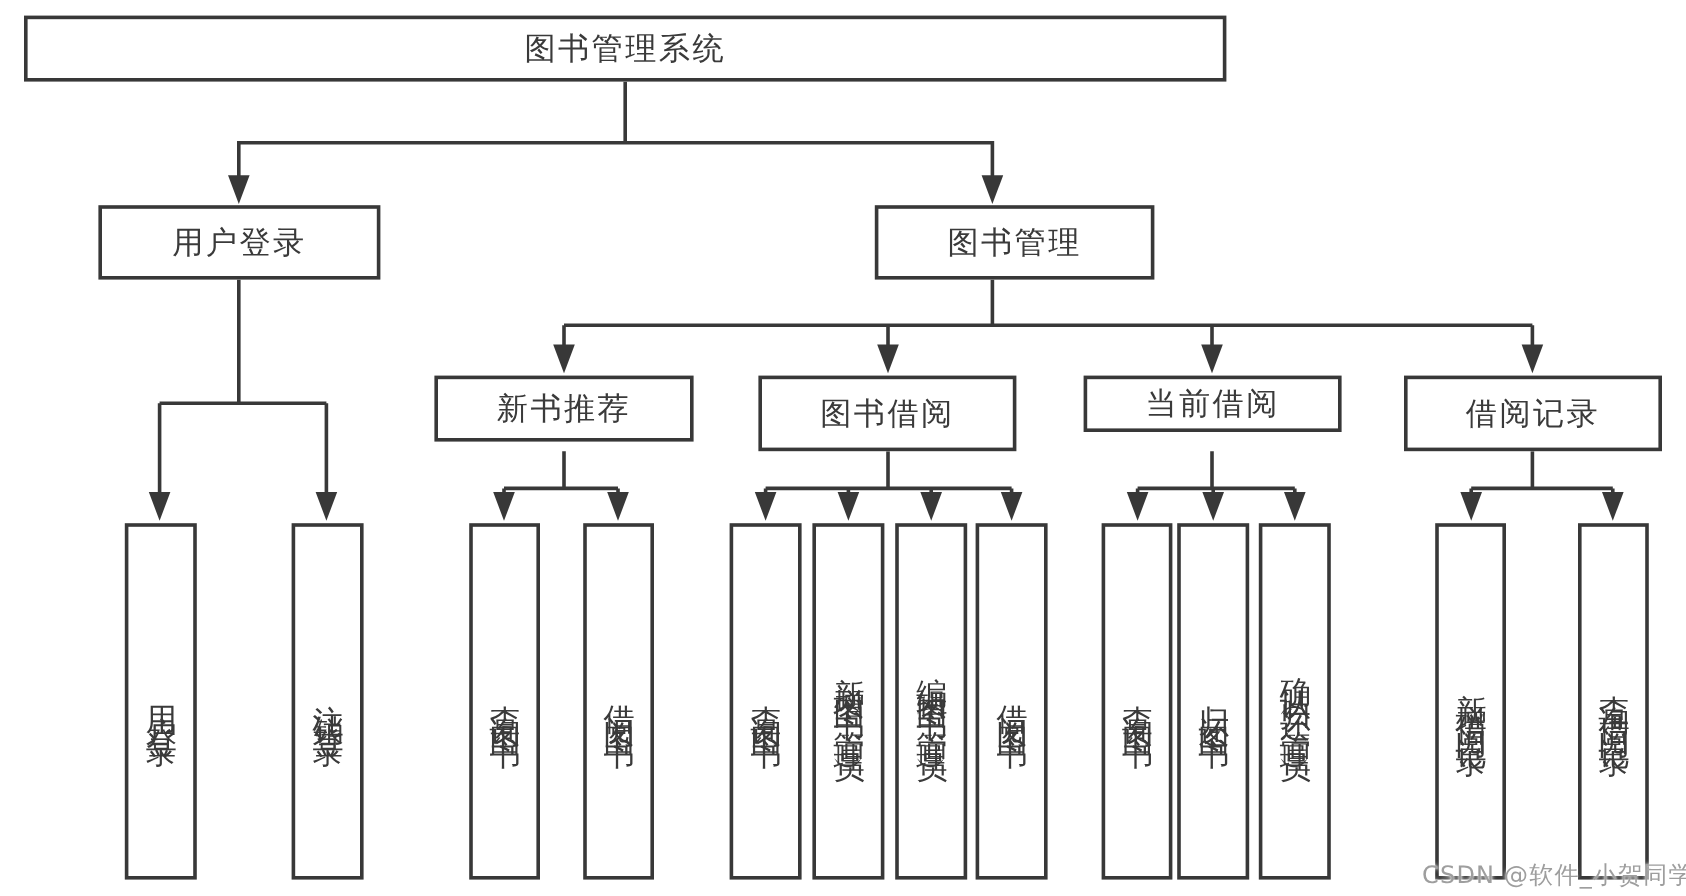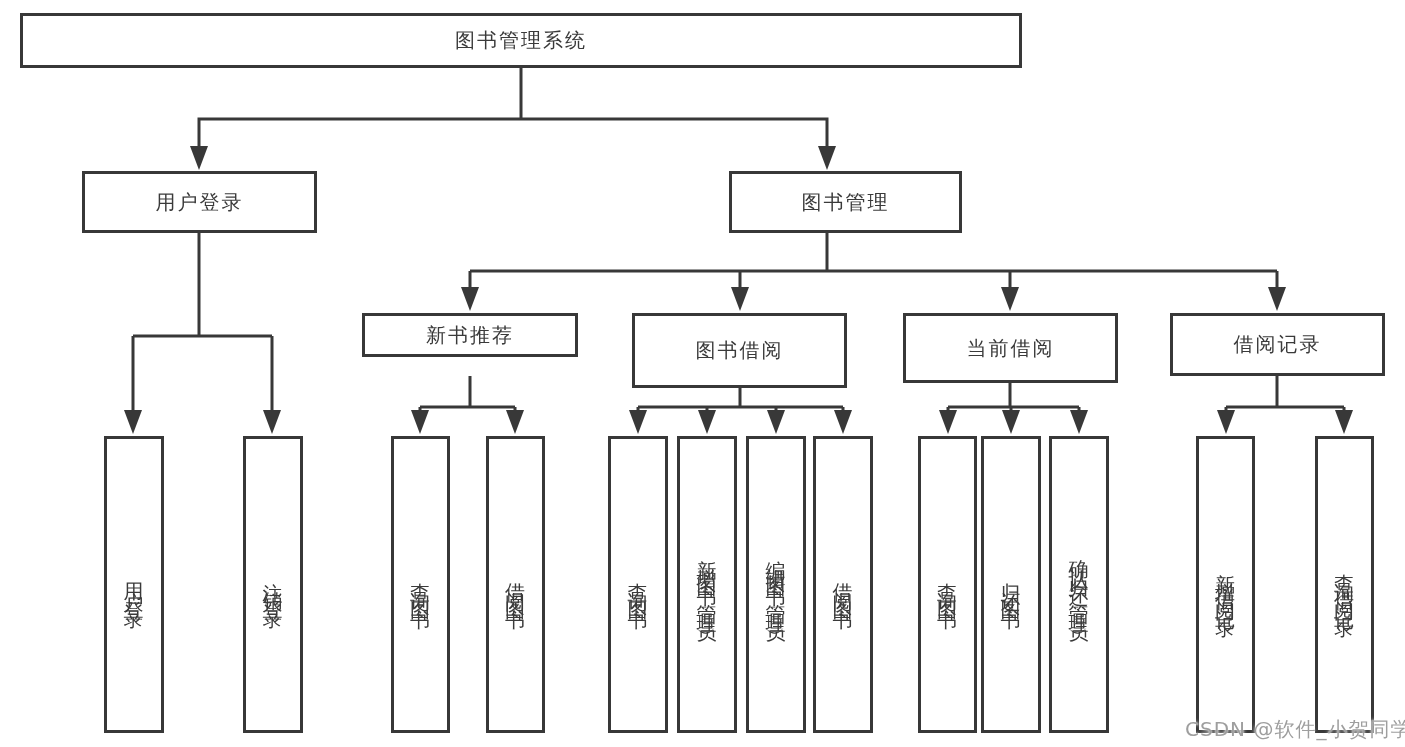--- a/index.html
+++ b/index.html
@@ -37,21 +37,21 @@
     stroke: none;
   }
   .node {
     position: absolute;
     border: 3px solid var(--line);
     background: var(--bg);
     color: var(--text);
     display: flex;
     align-items: center;
     justify-content: center;
-    font-size: 20px;
+    font-size: 26px;
     letter-spacing: 2px;
     text-align: left;
   }
   .leaf span {
     writing-mode: vertical-rl;
     text-orientation: mixed;
     letter-spacing: 9px;
     line-height: 1;
     white-space: nowrap;
   }
@@ -111,27 +111,27 @@
     <span>图书管理系统</span>
   </div>
 
   <div class="node" style="left:82px; top:171px; width:235px; height:62px;">
     <span>用户登录</span>
   </div>
   <div class="node" style="left:711px; top:171px; width:233px; height:62px;margin-left:18px;">
     <span>图书管理</span>
   </div>
 
-  <div class="node" style="left:362px; top:313px; width:216px; height:44px;font-family:Liberation Serif, serif;">
+  <div class="node" style="left:362px; top:313px; width:216px; height:55px;font-family:Liberation Serif, serif;">
     <span>新书推荐</span>
   </div>
-  <div class="node" style="left:632px; top:313px; width:215px; height:75px;">
+  <div class="node" style="left:632px; top:313px; width:215px; height:63px;">
     <span>图书借阅</span>
   </div>
-  <div class="node" style="left:903px; top:313px; width:215px; height:70px;">
+  <div class="node" style="left:903px; top:313px; width:215px; height:47px;">
     <span>当前借阅</span>
   </div>
   <div class="node" style="left:1170px; top:313px; width:215px; height:63px;">
     <span>借阅记录</span>
   </div>
 
   <div class="node leaf" style="left:104px; top:436px; width:60px; height:297px;">
     <span>用户登录</span>
   </div>
   <div class="node leaf" style="left:243px; top:436px; width:60px; height:297px;">

